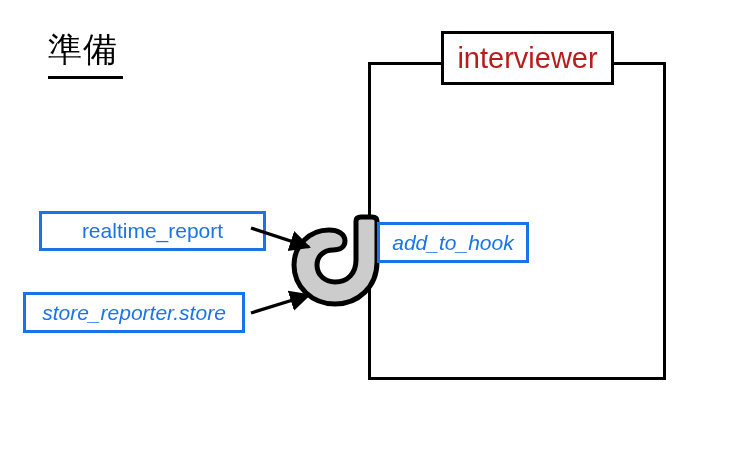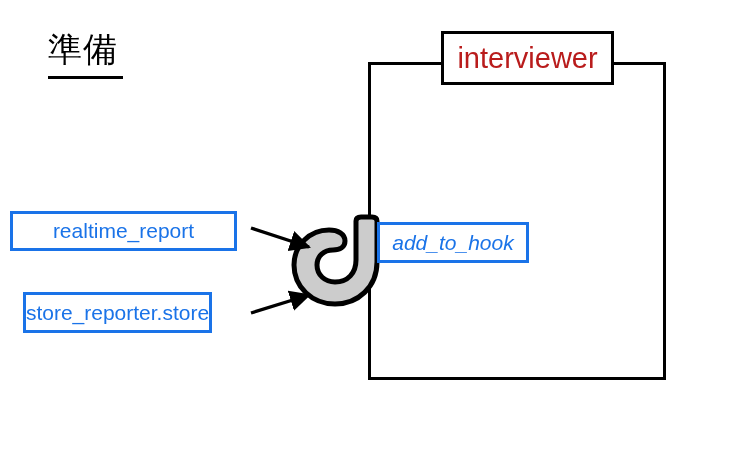--- a/index.html
+++ b/index.html
@@ -82,30 +82,31 @@
     align-items: center;
     justify-content: center;
     z-index: 5;
   }
   .node .lbl {
     font-size: 21px;
     color: #1a73e8;
     white-space: nowrap;
   }
   #node-realtime-report {
-    left: 10px;
+    left: 39px;
     top: 211px;
     width: 227px;
     height: 40px;
   }
   #node-store-reporter {
     left: 23px;
     top: 292px;
-    width: 189px;
+    width: 222px;
     height: 41px;
+    font-style: italic;
   }
   #node-add-to-hook {
     left: 377px;
     top: 222px;
     width: 152px;
     height: 41px;
     font-style: italic;
   }
 
   

